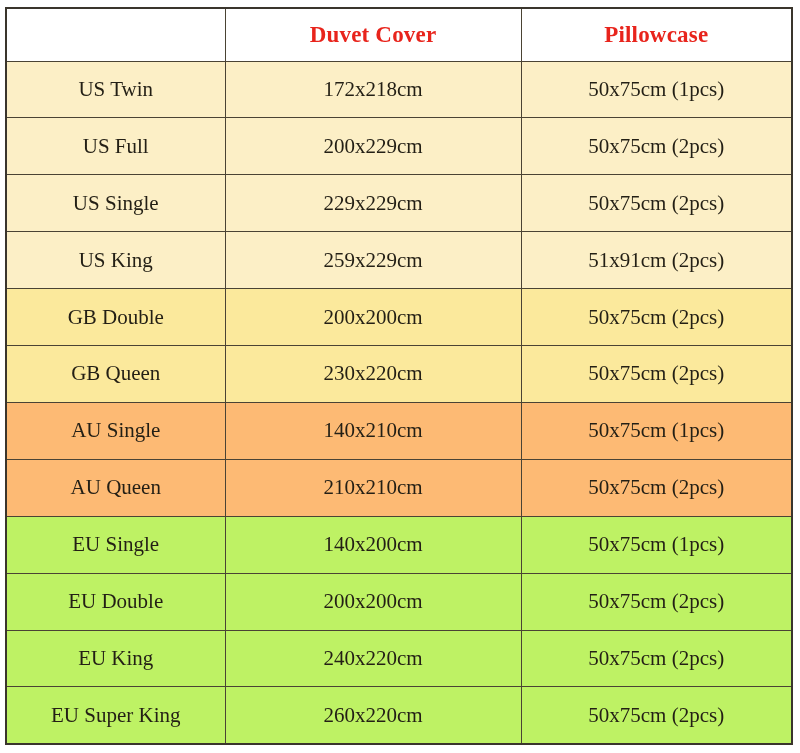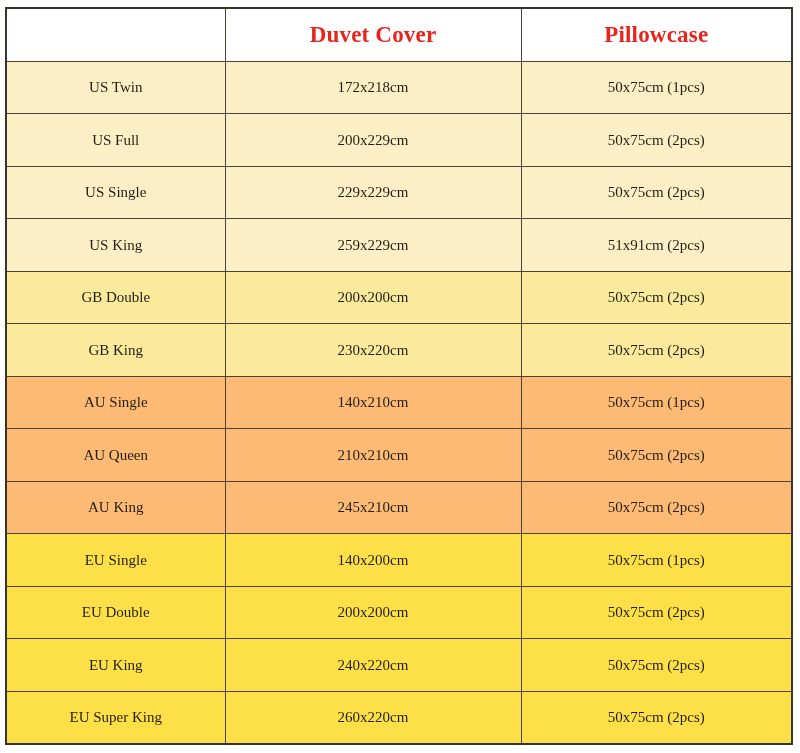--- a/index.html
+++ b/index.html
@@ -34,21 +34,21 @@
   table.size-table col.col-size      { width: 219px; }
   table.size-table col.col-duvet     { width: 296px; }
   table.size-table col.col-pillow    { width: 271px; }
 
   table.size-table th,
   table.size-table td {
     border: 1px solid #4a4334;
     text-align: center;
     vertical-align: middle;
     padding: 0;
-    font-size: 15px;
+    font-size: 21px;
     line-height: 1.1;
     color: #231f15;
     white-space: nowrap;
   }
 
   
   tr.header-row { height: 53px; }
   tr.header-row th {
     background: #ffffff;
     color: #e8241c;
@@ -59,21 +59,21 @@
   tr.header-row th.header-blank {
     background: #ffffff;
   }
 
   
   tr.data-row { height: 43.5px; }
 
   tr.group-us td  { background: #fcefc6; }
   tr.group-gb td  { background: #fbe99c; }
   tr.group-au td  { background: #fdba74; }
-  tr.group-eu td  { background: #fde047; }
+  tr.group-eu td  { background: #bef264; }
 
   td.cell-size  { font-size: 21px; }
   td.cell-duvet { font-size: 21px; }
   td.cell-pillow{ font-size: 21px; }
 
   td.highlight-red {
     color: #e8241c;
   }
 </style>
 </head>
@@ -113,37 +113,32 @@
           <td class="cell-size">US King</td>
           <td class="cell-duvet">259x229cm</td>
           <td class="cell-pillow">51x91cm (2pcs)</td>
         </tr>
         <tr class="data-row group-gb">
           <td class="cell-size">GB Double</td>
           <td class="cell-duvet">200x200cm</td>
           <td class="cell-pillow">50x75cm (2pcs)</td>
         </tr>
         <tr class="data-row group-gb">
-          <td class="cell-size">GB King</td>
+          <td class="cell-size">GB Queen</td>
           <td class="cell-duvet">230x220cm</td>
           <td class="cell-pillow">50x75cm (2pcs)</td>
         </tr>
         <tr class="data-row group-au">
           <td class="cell-size">AU Single</td>
           <td class="cell-duvet">140x210cm</td>
           <td class="cell-pillow highlight-red">50x75cm (1pcs)</td>
         </tr>
         <tr class="data-row group-au">
           <td class="cell-size">AU Queen</td>
           <td class="cell-duvet">210x210cm</td>
-          <td class="cell-pillow">50x75cm (2pcs)</td>
-        </tr>
-        <tr class="data-row group-au">
-          <td class="cell-size">AU King</td>
-          <td class="cell-duvet">245x210cm</td>
           <td class="cell-pillow">50x75cm (2pcs)</td>
         </tr>
         <tr class="data-row group-eu">
           <td class="cell-size">EU Single</td>
           <td class="cell-duvet">140x200cm</td>
           <td class="cell-pillow highlight-red">50x75cm (1pcs)</td>
         </tr>
         <tr class="data-row group-eu">
           <td class="cell-size">EU Double</td>
           <td class="cell-duvet">200x200cm</td>

